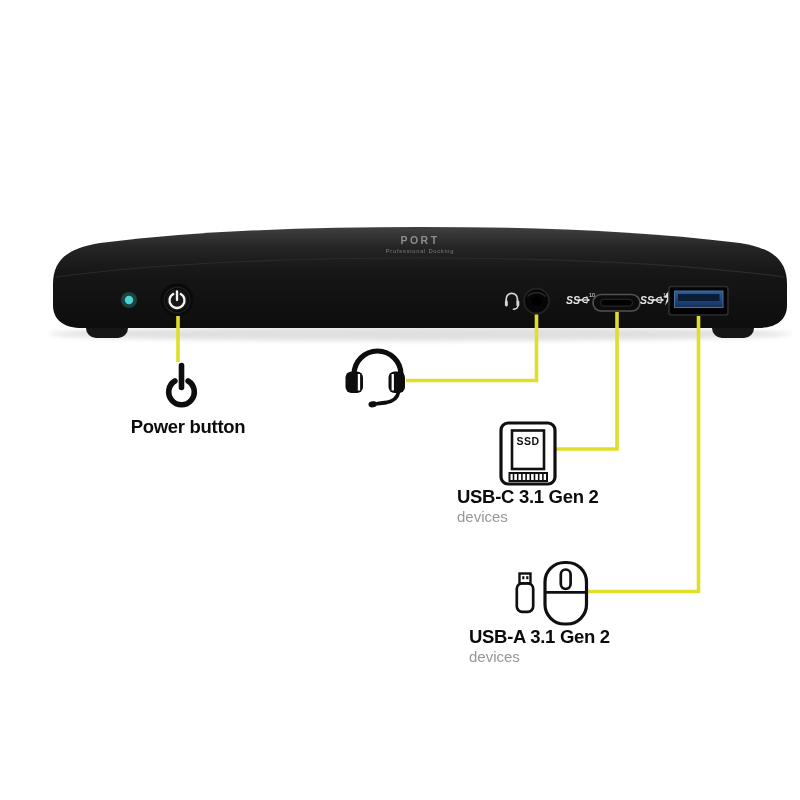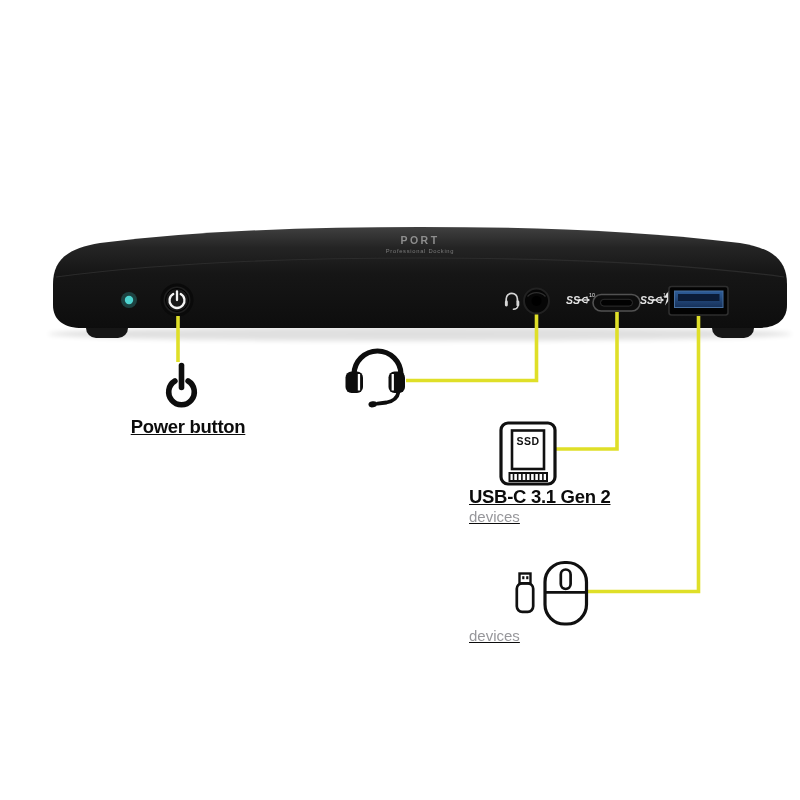--- a/index.html
+++ b/index.html
@@ -16,21 +16,20 @@
     position:relative;overflow:hidden;
   }
   .stage{position:absolute;inset:0;width:800px;height:800px;margin-left:20px;}
   svg{position:absolute;left:0;top:0;}
   .callout-line{stroke:var(--callout-line,#dfdf28);stroke-width:3.6;fill:none;}
   .label{
     position:absolute;
     font-weight:bold;font-size:18.5px;line-height:21px;
     color:var(--label-text,#0c0c0c);letter-spacing:-0.3px;
     white-space:nowrap;
-    text-decoration:underline;
   }
   .label .sub{
     display:block;font-weight:normal;font-size:15px;line-height:20px;
     color:var(--sublabel-text,#97979b);letter-spacing:0;
   }
   .center{text-align:center;}
 </style>
 </head>
 <body>
 
@@ -173,22 +172,23 @@
   <g>
     <rect x="525" y="562.5" width="41.5" height="61.5" rx="19.5" fill="#ffffff" stroke="#101010" stroke-width="3.2"></rect>
     <path d="M525 592.3 H566.5" stroke="#101010" stroke-width="2.7"></path>
     <rect x="540.8" y="569.5" width="9.8" height="19.5" rx="4.9" fill="none" stroke="#101010" stroke-width="2.7"></rect>
   </g>
 </svg>
 
 <div class="label center" style="left:68px;top:416px;width:200px">Power button</div>
 
 
-<div class="label" style="left:449px;top:486px">
+<div class="label" style="left:437px;top:486px">
   <span>USB-C 3.1 Gen 2</span>
   <span class="sub">devices</span>
 </div>
 
 <div class="label" style="left:449px;top:626px">
+  <span>USB-A 3.1 Gen 2</span>
   <span class="sub">devices</span>
 </div>
 
 </div>
 
 </body></html>

